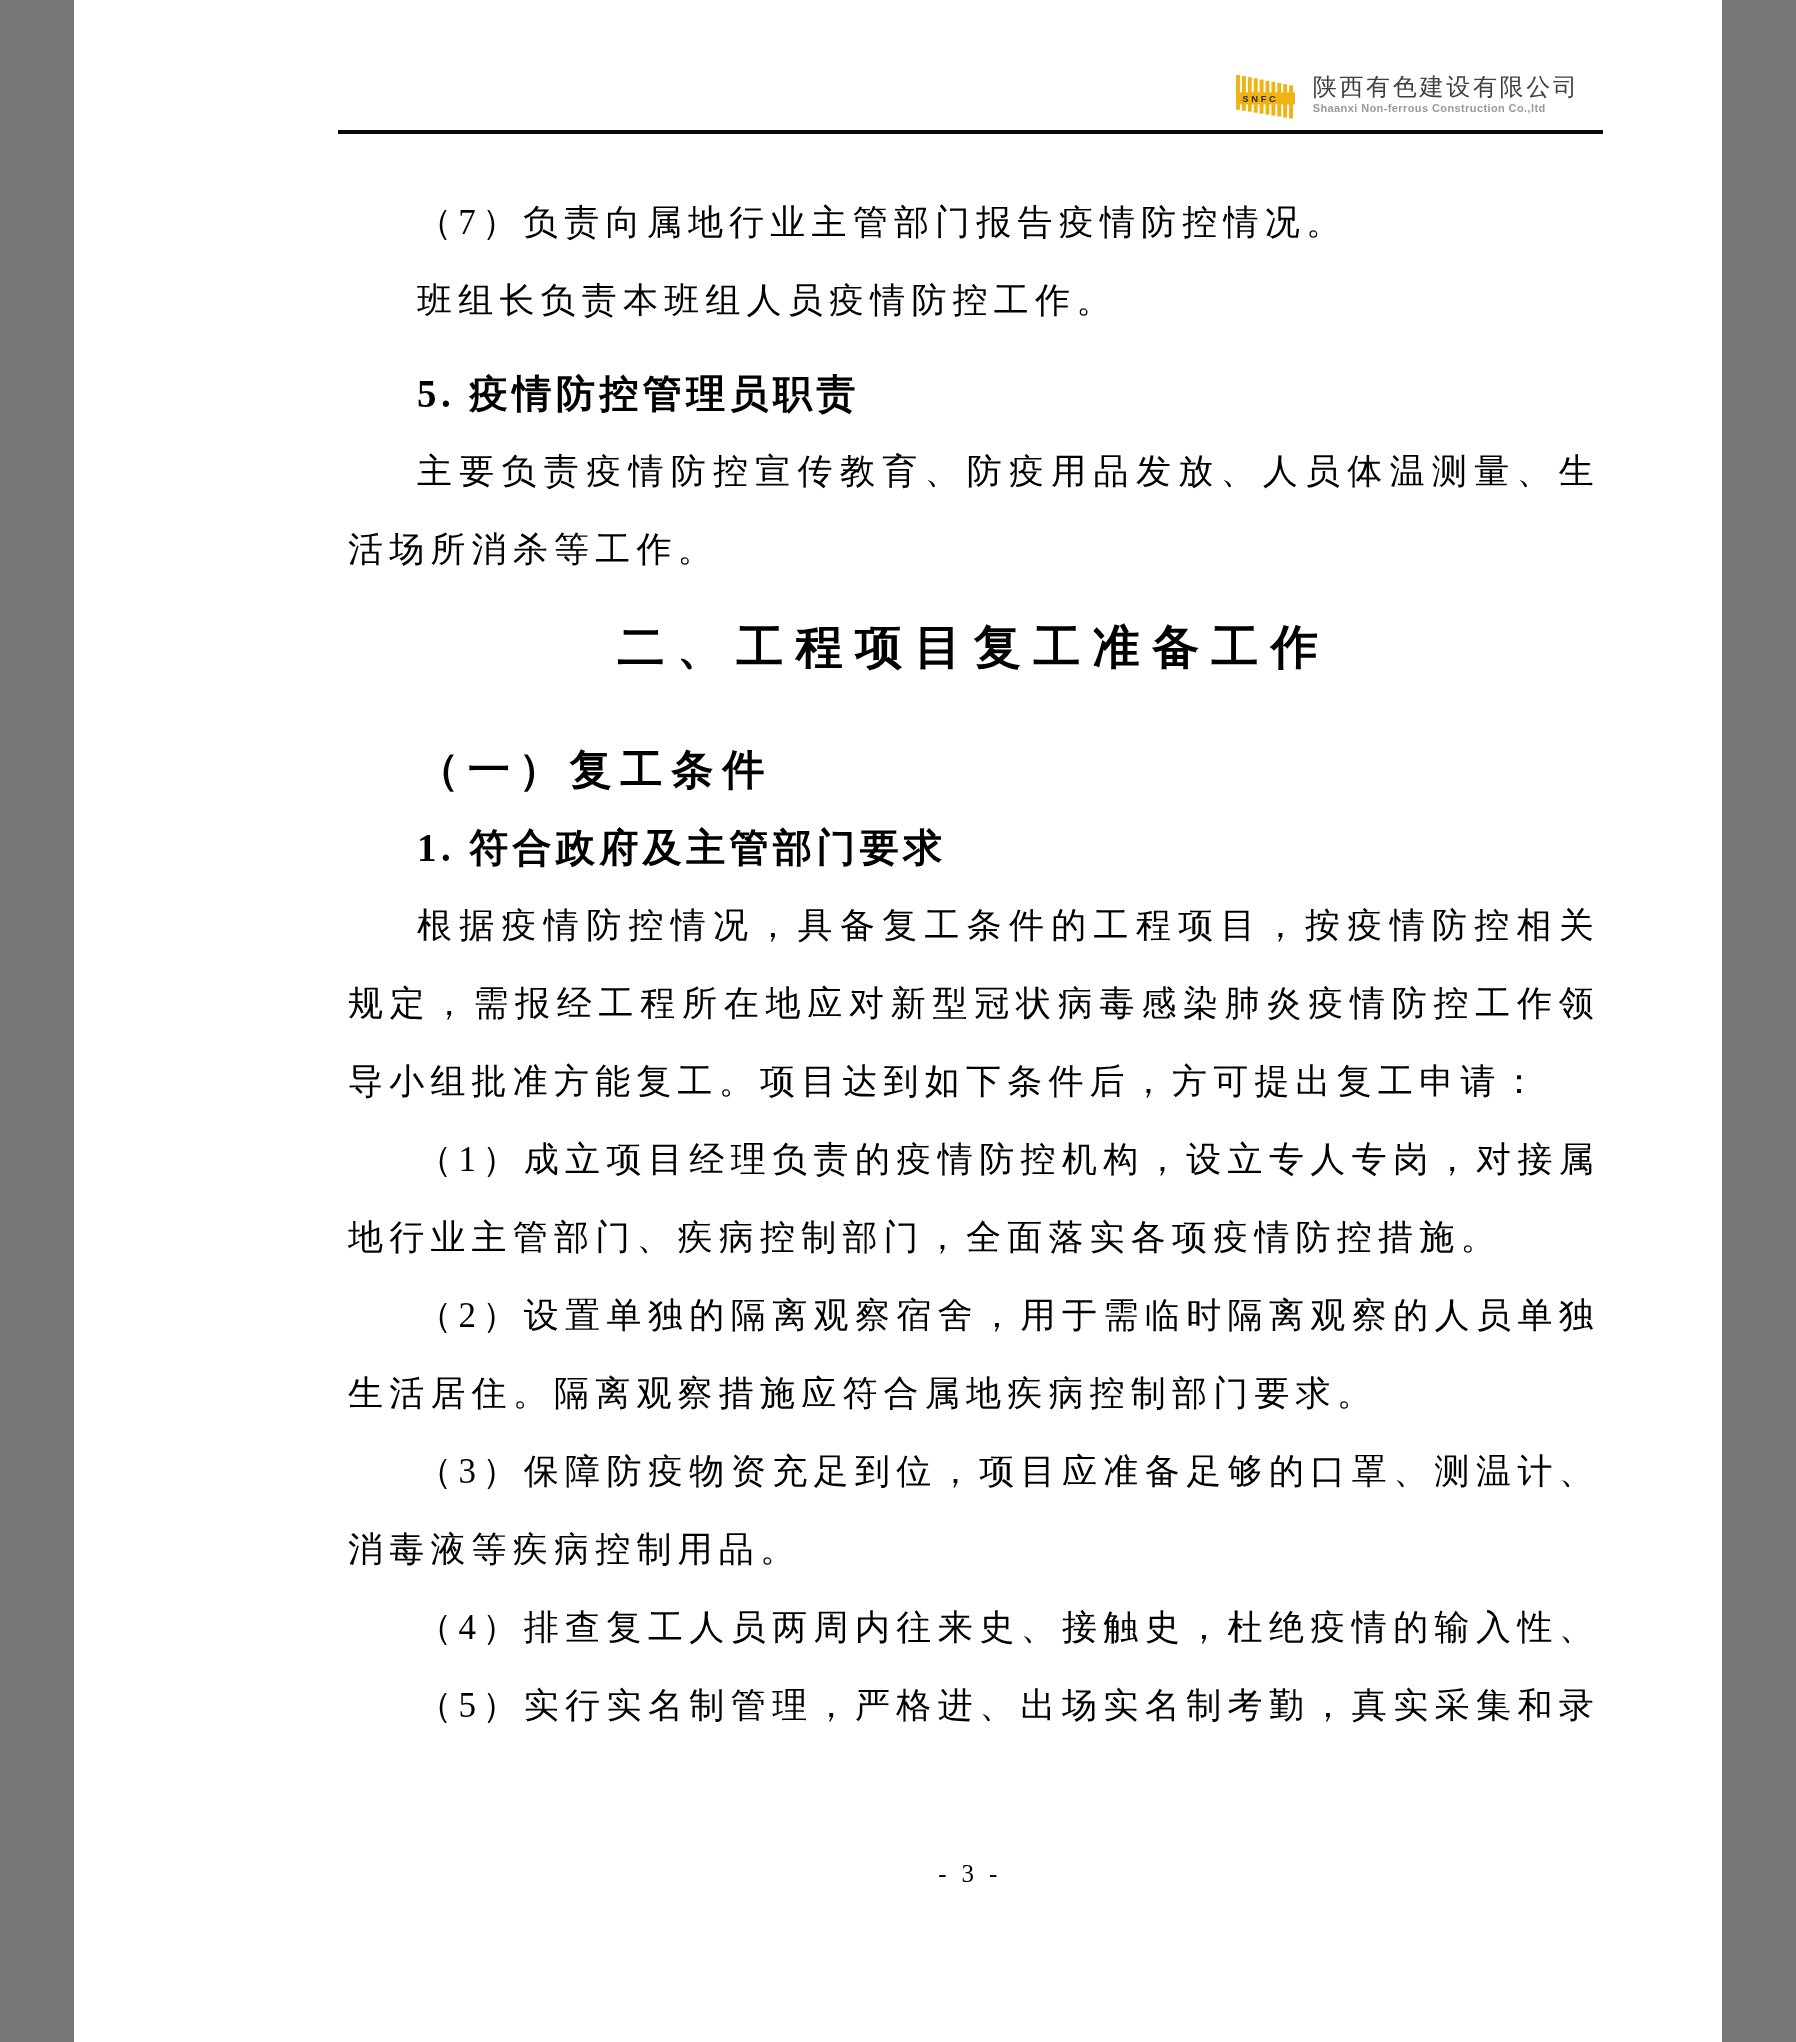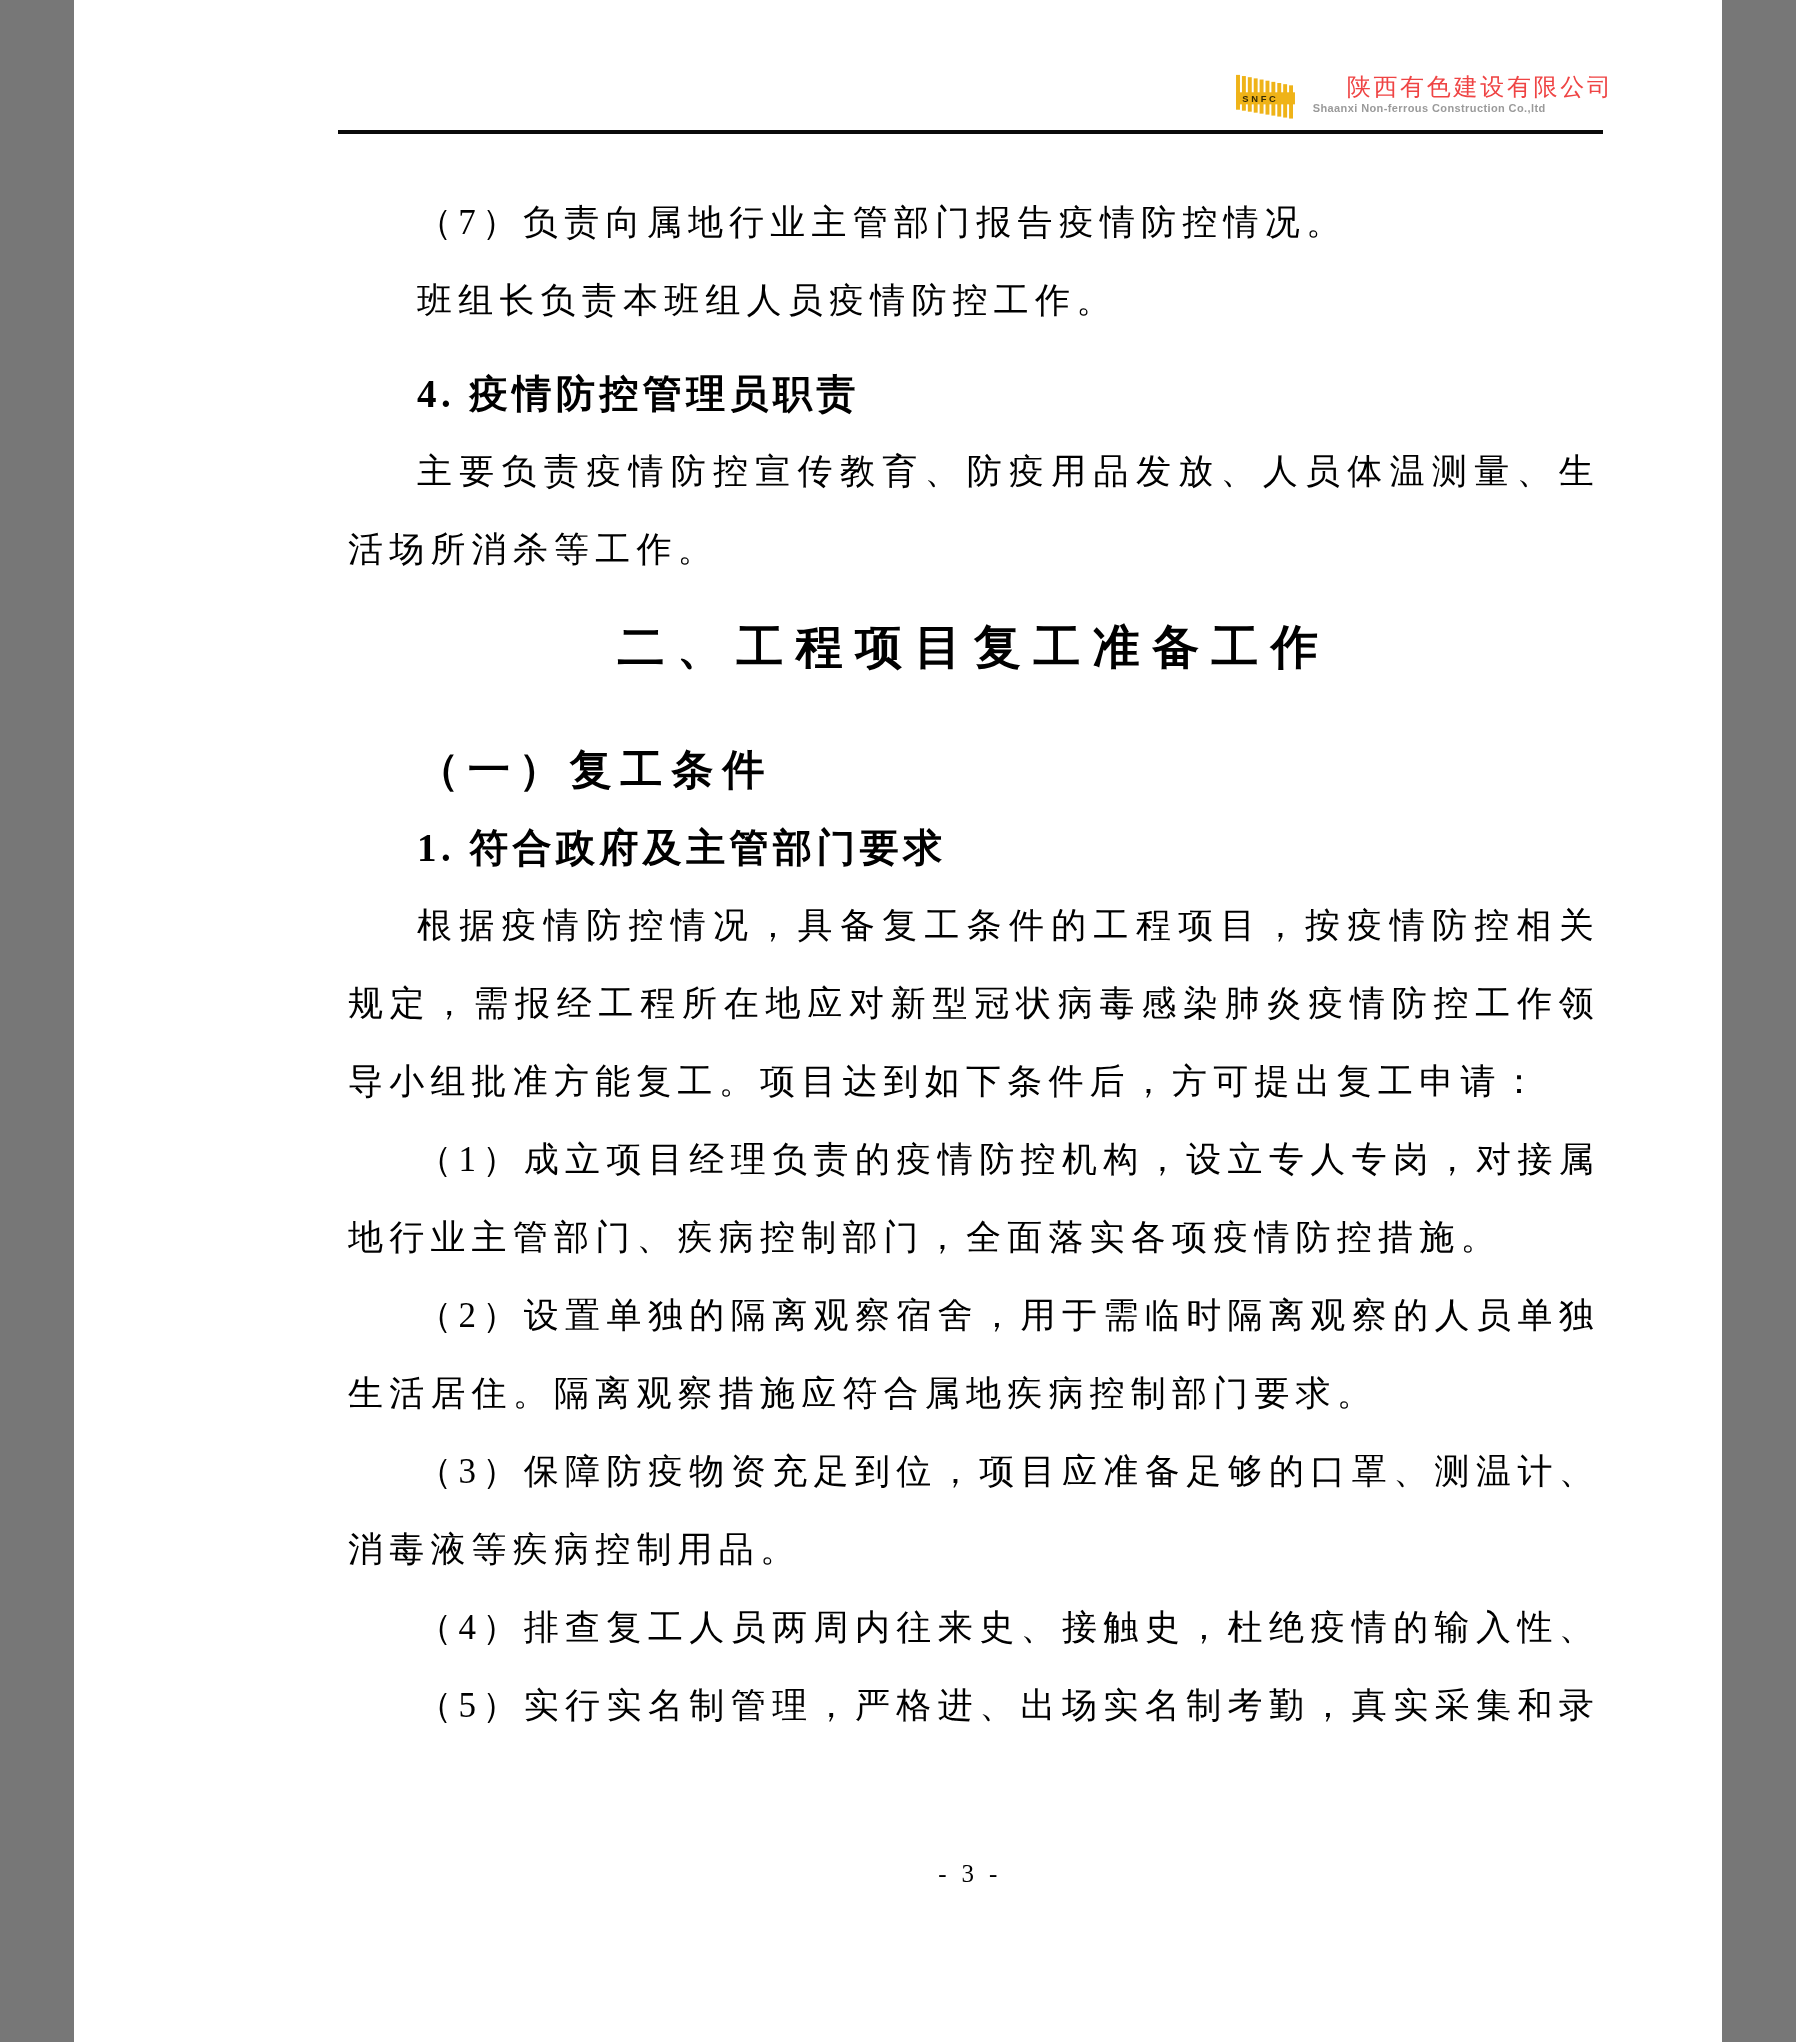--- a/index.html
+++ b/index.html
@@ -22,24 +22,23 @@
     top: 74px;
     display: flex;
     align-items: flex-start;
   }
   .logo-icon { display: block; }
   .logo-text { margin-left: 17.7px; }
   .logo-cn {
     font-family: "Liberation Sans", sans-serif;
     font-size: 24px;
     letter-spacing: 2.7px;
-    color: #ef4444;
+    color: #404040;
     line-height: 26.6px;
     white-space: nowrap;
-    margin-left: 34px;
   }
   .logo-en {
     font-family: "Liberation Sans", sans-serif;
     font-size: 11px;
     font-weight: bold;
     letter-spacing: 0.4px;
     color: #9a9a9a;
     line-height: 15px;
     white-space: nowrap;
   }
@@ -110,21 +109,21 @@
       <div class="logo-en">Shaanxi Non-ferrous Construction Co.,ltd</div>
     </div>
   </div>
 
   <div class="header-rule"></div>
 
   <div class="doc">
     <div>
         <div class="doc-line s-body indent">（7）负责向属地行业主管部门报告疫情防控情况。</div>
         <div class="doc-line s-body indent">班组长负责本班组人员疫情防控工作。</div>
-        <div class="doc-line s-h3 gap-sm indent">4. 疫情防控管理员职责</div>
+        <div class="doc-line s-h3 gap-sm indent">5. 疫情防控管理员职责</div>
         <div class="doc-line s-body indent fill">主要负责疫情防控宣传教育、防疫用品发放、人员体温测量、生</div>
         <div class="doc-line s-body">活场所消杀等工作。</div>
         <div class="doc-line s-h1 gap-md center">二、工程项目复工准备工作</div>
         <div class="doc-line s-h2 gap-lg indent">（一）复工条件</div>
         <div class="doc-line s-h3 indent">1. 符合政府及主管部门要求</div>
         <div class="doc-line s-body indent fill">根据疫情防控情况，具备复工条件的工程项目，按疫情防控相关</div>
         <div class="doc-line s-body fill">规定，需报经工程所在地应对新型冠状病毒感染肺炎疫情防控工作领</div>
         <div class="doc-line s-body">导小组批准方能复工。项目达到如下条件后，方可提出复工申请：</div>
         <div class="doc-line s-body indent fill">（1）成立项目经理负责的疫情防控机构，设立专人专岗，对接属</div>
         <div class="doc-line s-body">地行业主管部门、疾病控制部门，全面落实各项疫情防控措施。</div>

